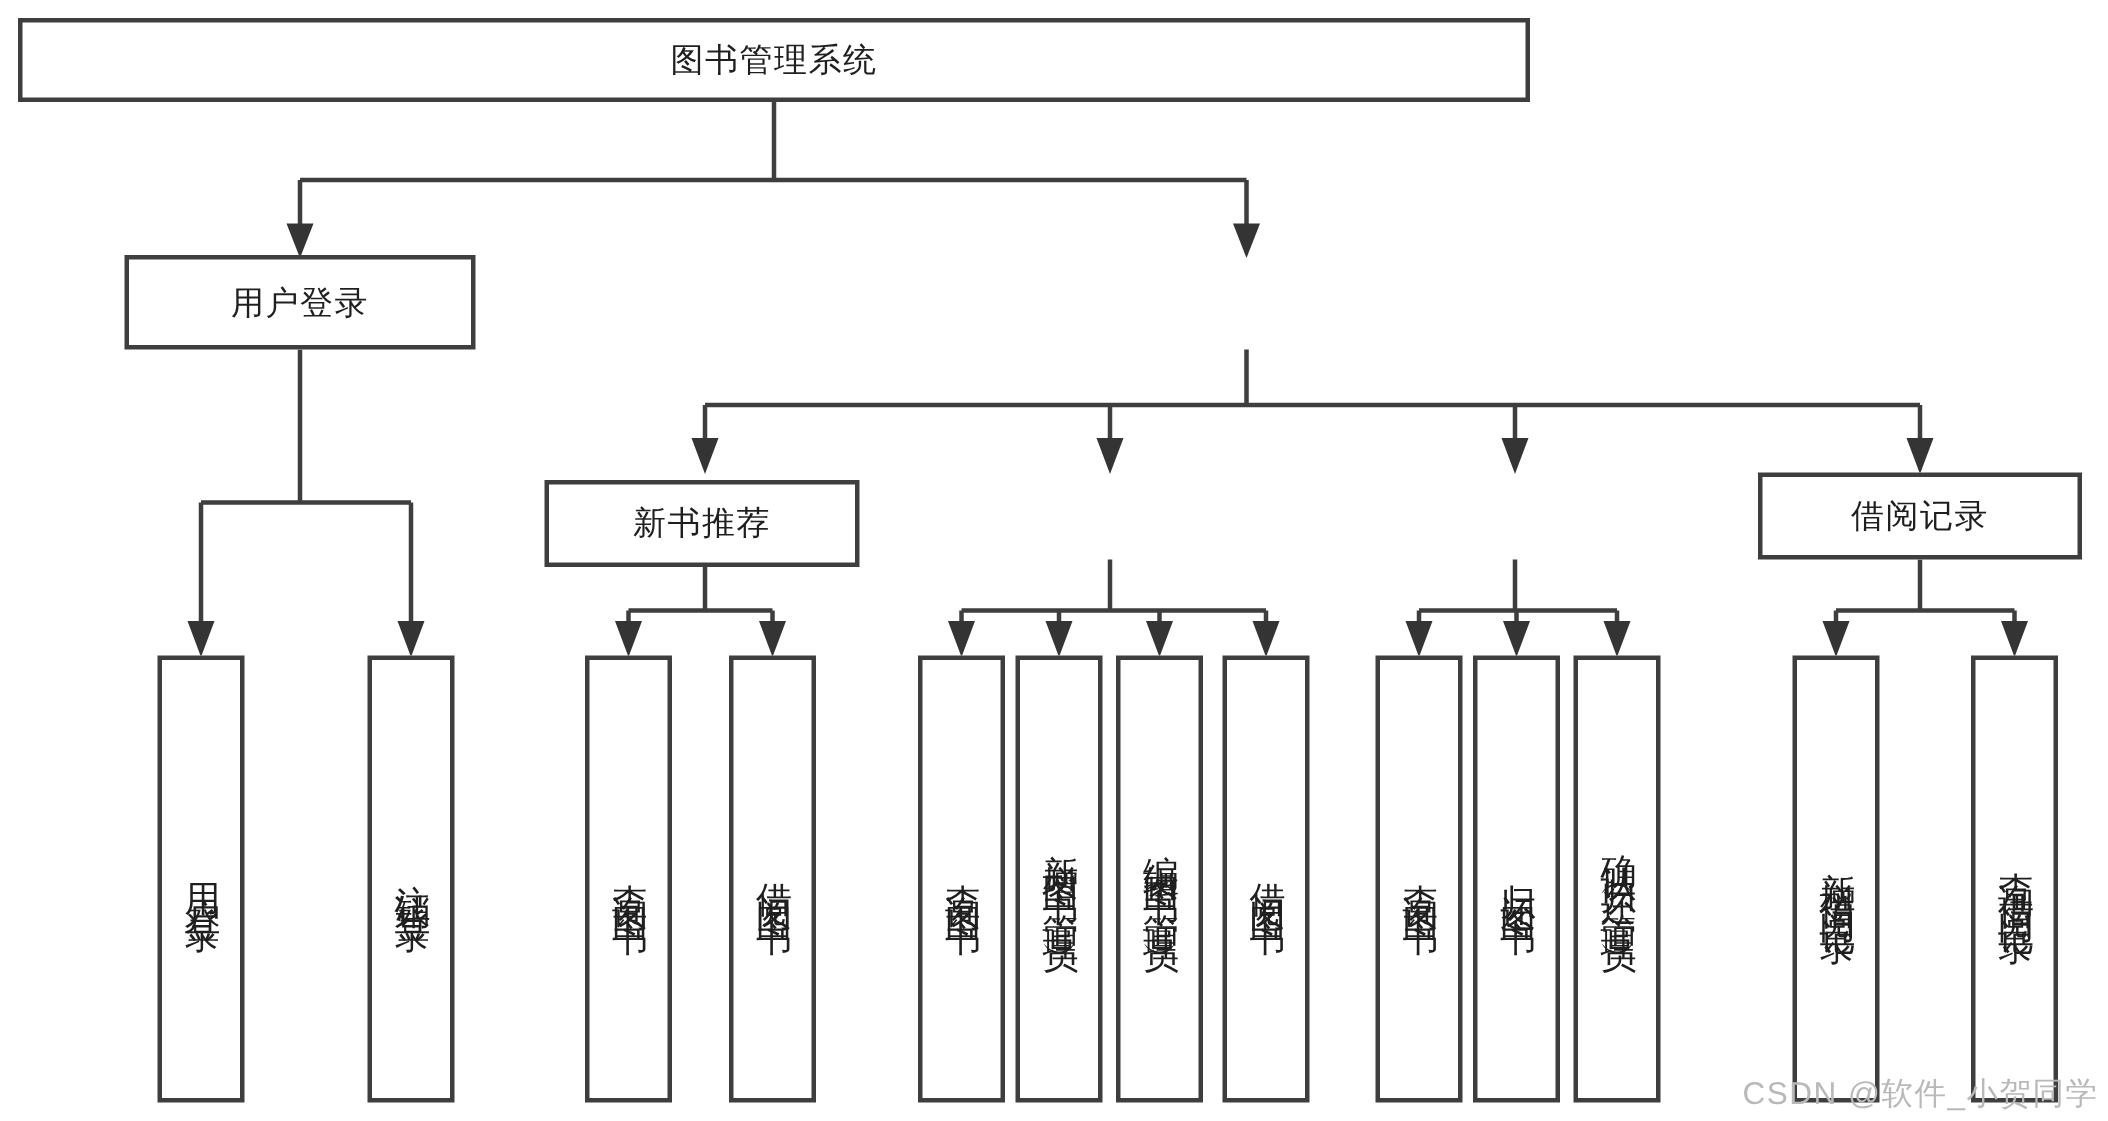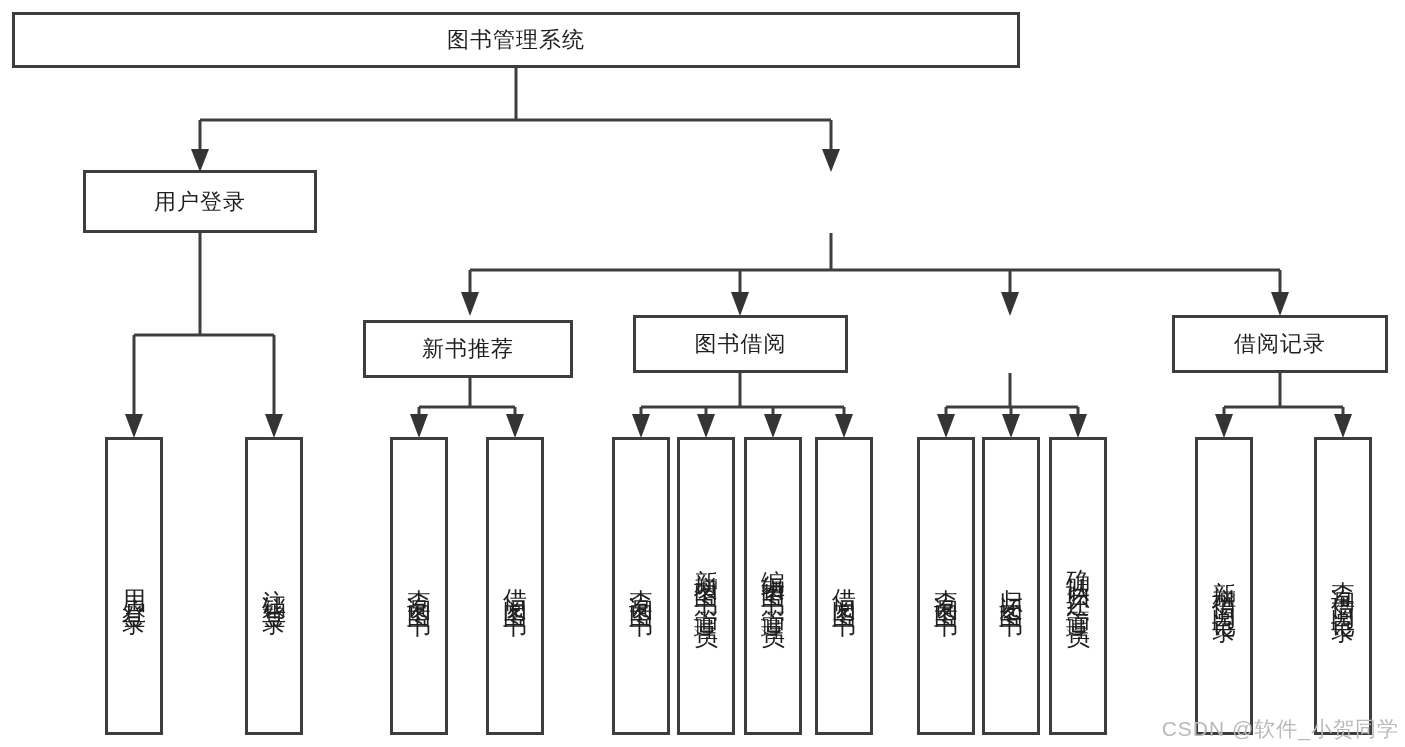--- a/index.html
+++ b/index.html
@@ -60,21 +60,20 @@
       <polygon points="1215,414 1233,414 1224,438"></polygon>
       <polygon points="1334,414 1352,414 1343,438"></polygon>
     </g>
   </svg>
 
   <div class="box hbox" style="left:12px; top:12px; width:1008px; height:56px;">图书管理系统</div>
 
   <div class="box hbox" style="left:83px; top:170px; width:234px; height:63px;">用户登录</div>
 
   <div class="box hbox" style="left:363px; top:320px; width:210px; height:58px;">新书推荐</div>
-  <div class="box hbox" style="left:633px; top:315px; width:215px; height:58px;">图书借阅</div>
   <div class="box hbox" style="left:1172px; top:315px; width:216px; height:58px;">借阅记录</div>
 
   <div class="box vbox" style="left:105px; top:437px; width:58px; height:298px;">用户登录</div>
   <div class="box vbox" style="left:245px; top:437px; width:58px; height:298px;">注销登录</div>
 
   <div class="box vbox" style="left:390px; top:437px; width:58px; height:298px;">查询图书</div>
   <div class="box vbox" style="left:486px; top:437px; width:58px; height:298px;">借阅图书</div>
 
   <div class="box vbox" style="left:612px; top:437px; width:58px; height:298px;">查询图书</div>
   <div class="box vbox" style="left:677px; top:437px; width:58px; height:298px;">新增图书（管理员）</div>

